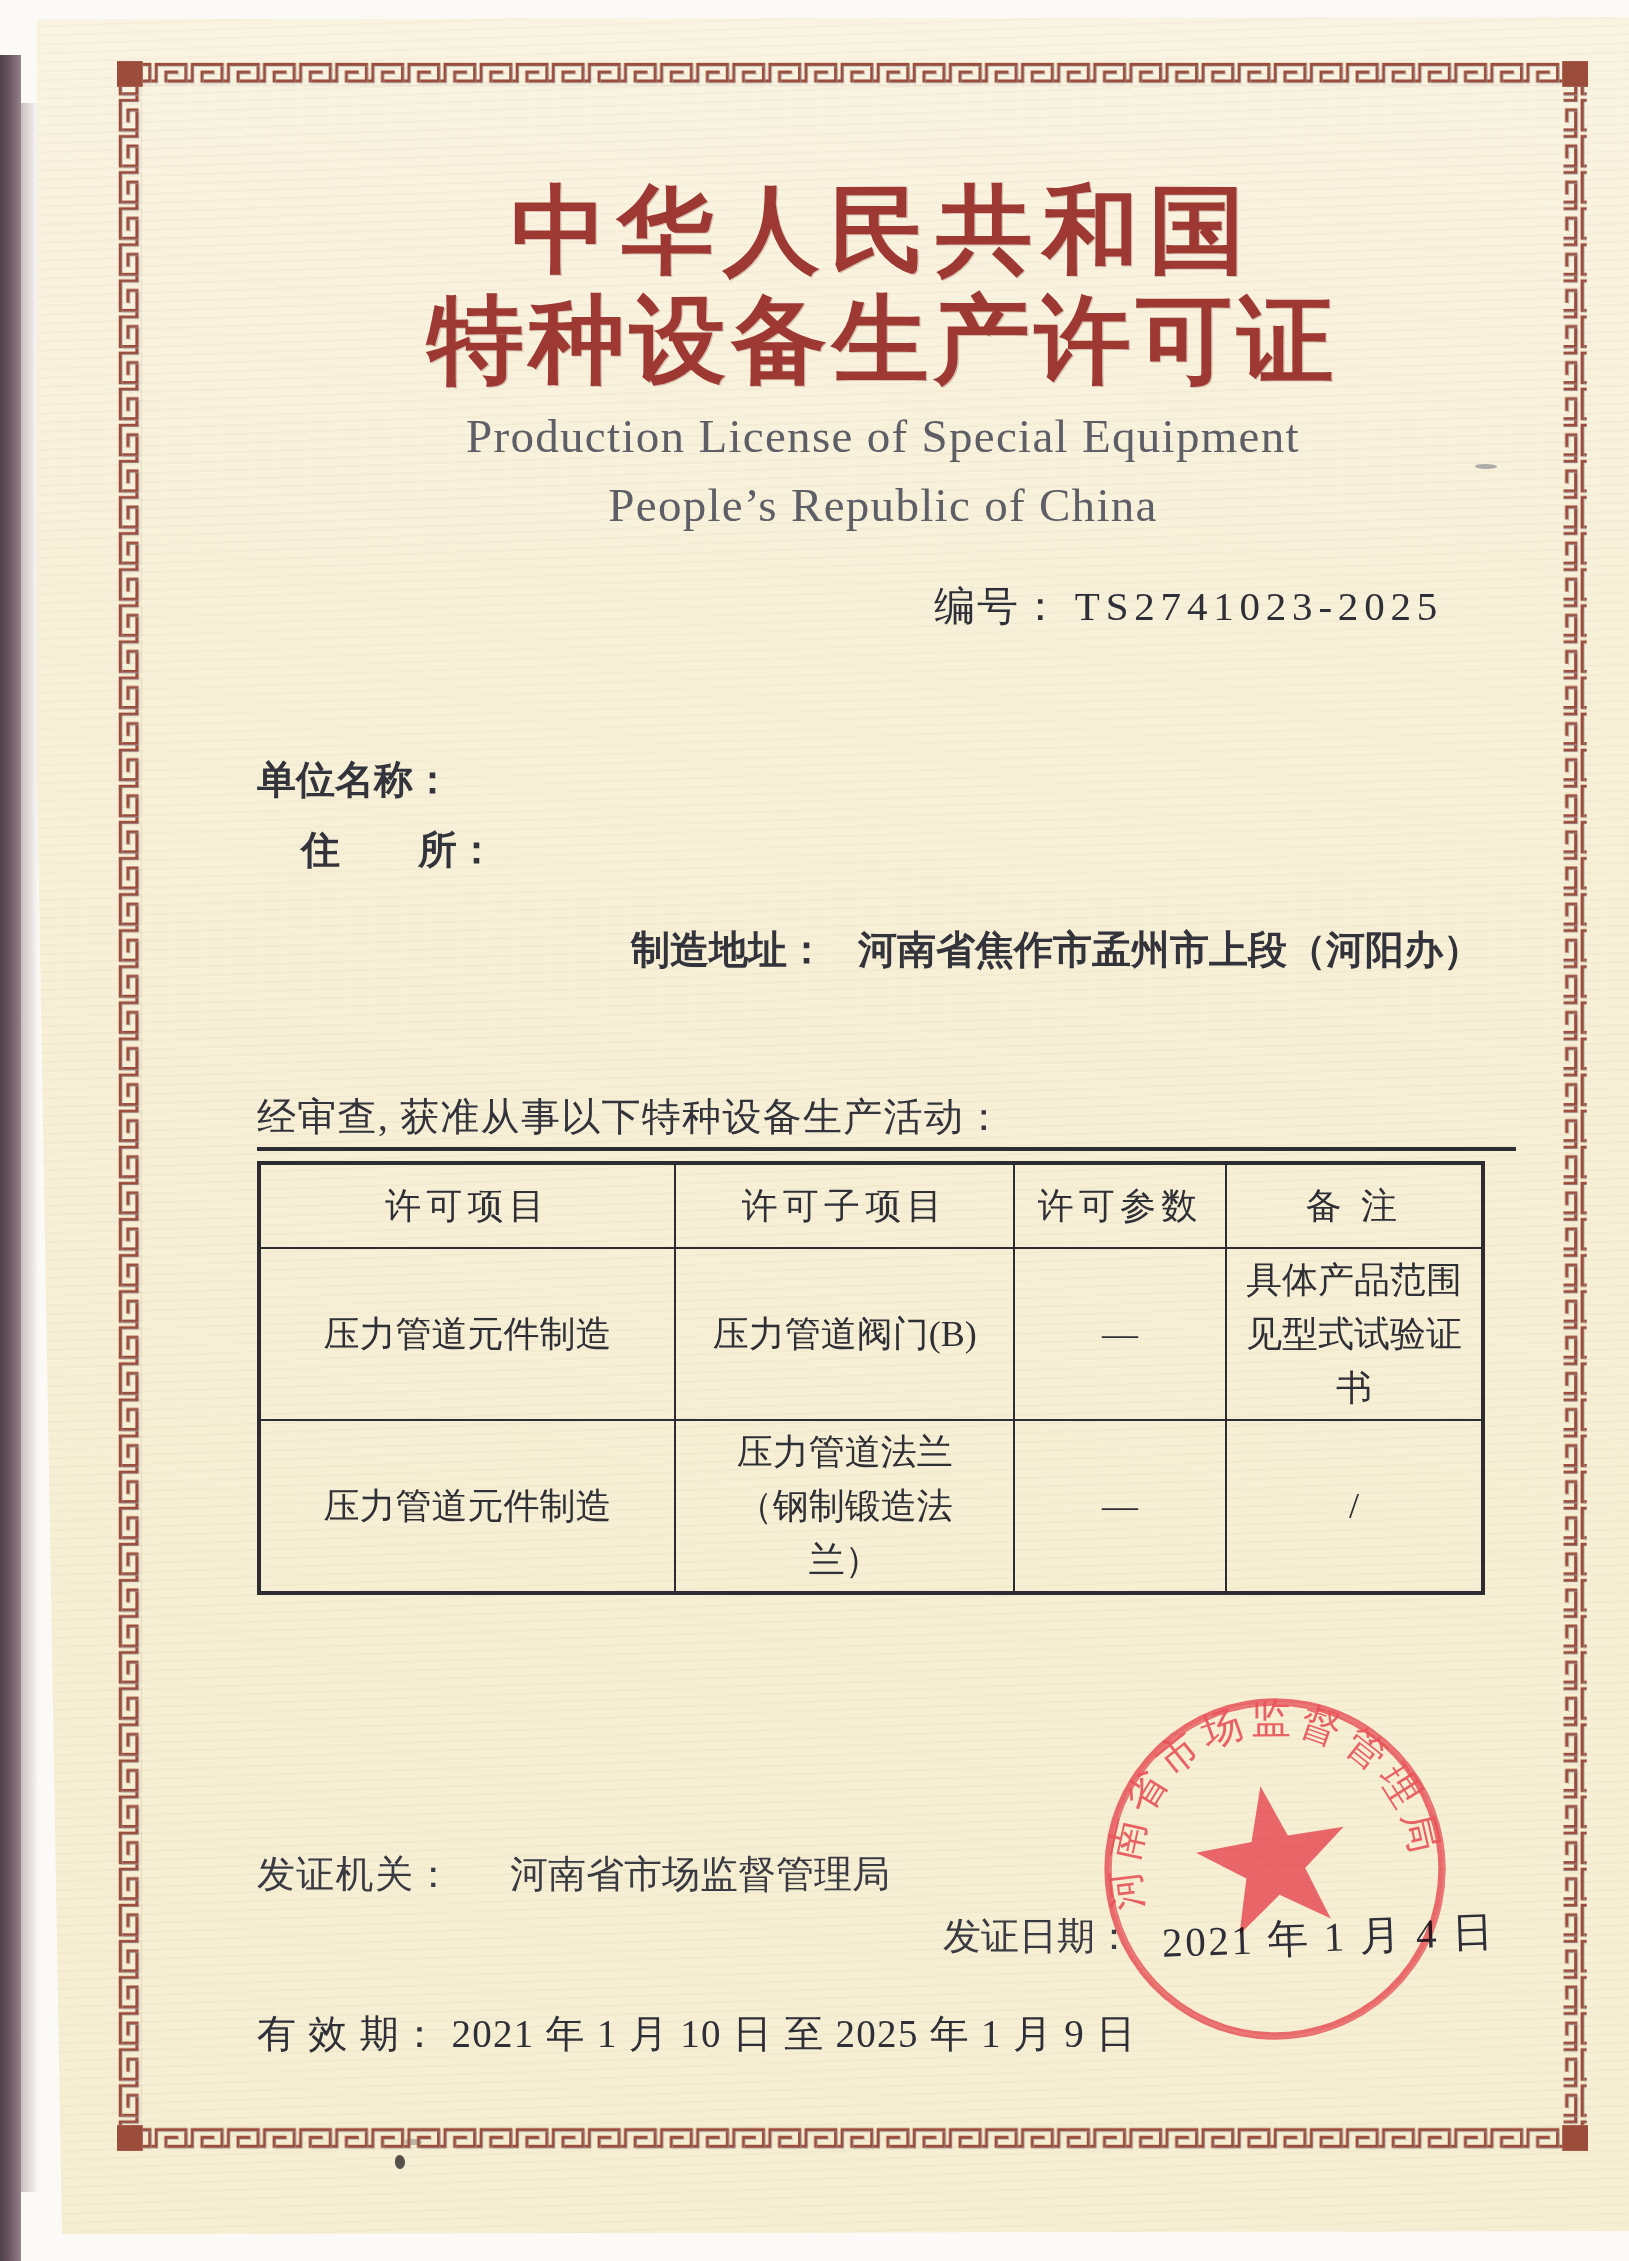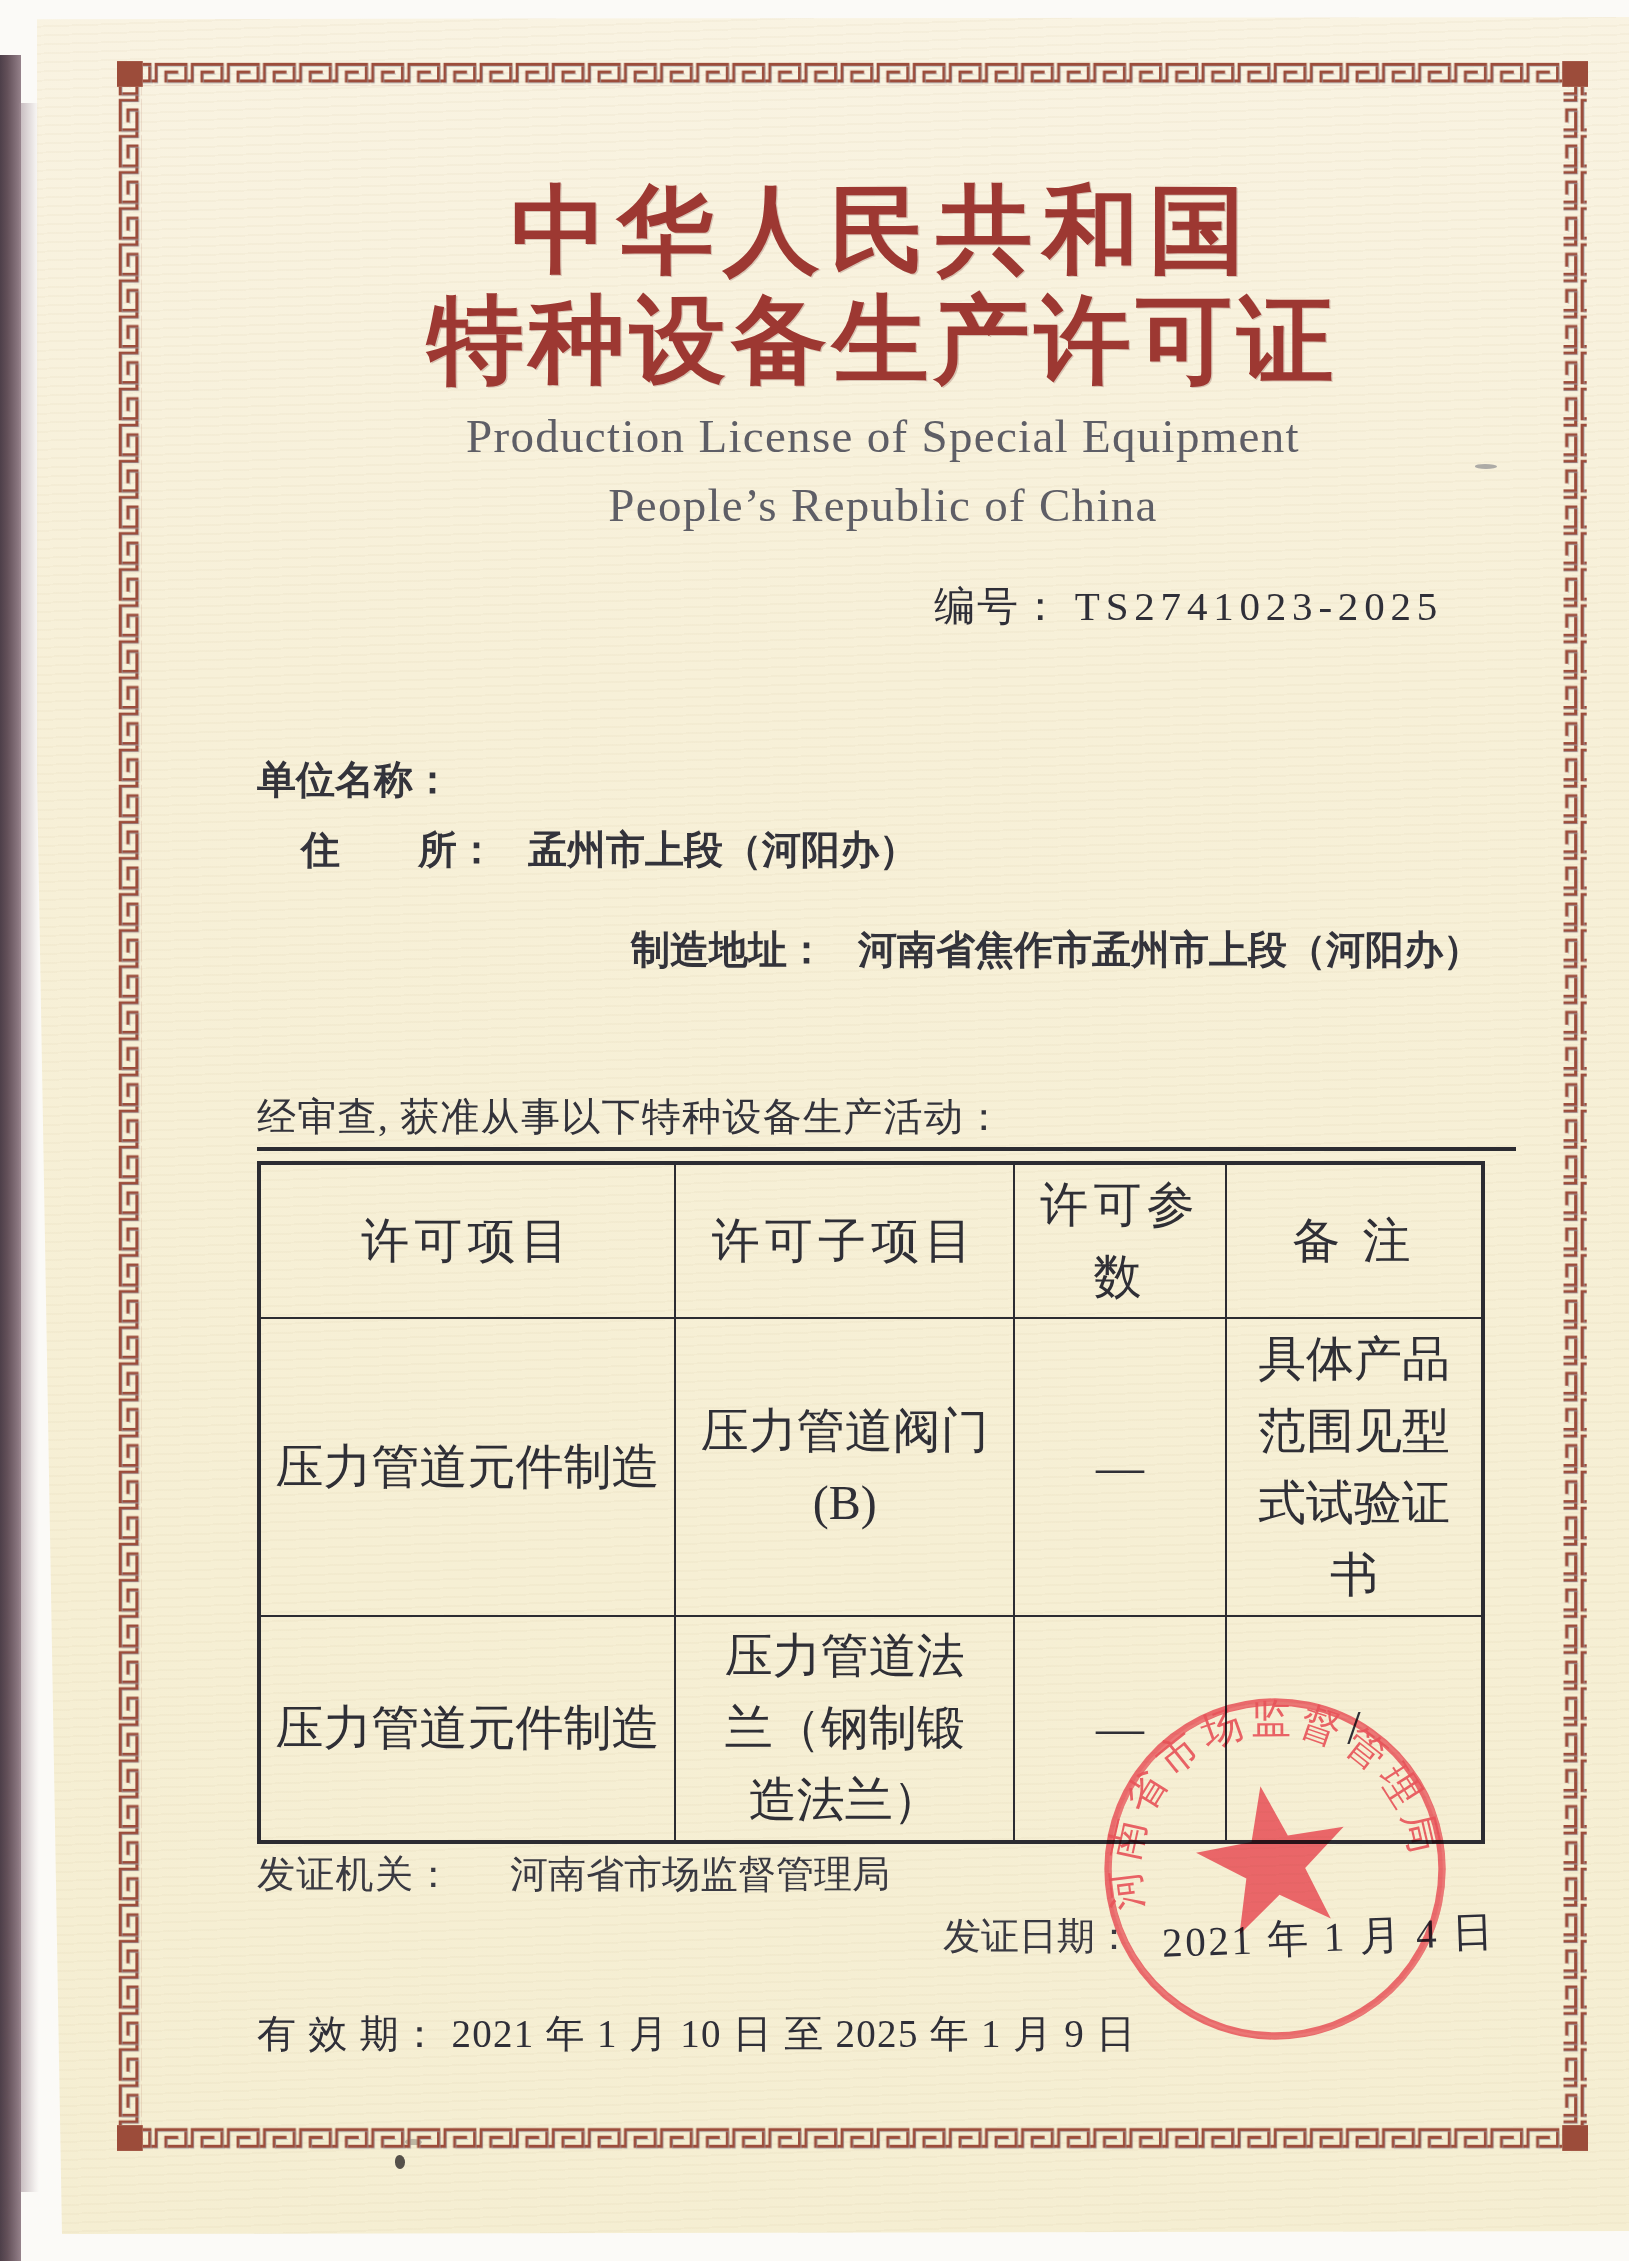--- a/index.html
+++ b/index.html
@@ -44,21 +44,21 @@
   .license-no{font-size:41px;color:#2f2f38;letter-spacing:1.9px;}
   .license-no .num{letter-spacing:5.8px;}
   .field-row{display:flex;font-size:39px;color:#33333b;font-weight:bold;}
   .field-row .lab{width:227px;flex:0 0 auto;}
   .approval{font-size:39px;color:#33333b;letter-spacing:1.3px;}
   
   .tbl-topline{position:absolute;left:257px;top:1147px;width:1259px;height:3.9px;background:#2c2c32;}
   table.lic{
     position:absolute;left:257px;top:1161px;width:1228px;height:358px;
     border-collapse:collapse;table-layout:fixed;
-    font-size:48px;color:#2f2f36;
+    font-size:36px;color:#2f2f36;
   }
   table.lic td,table.lic th{
     border:2.6px solid #2c2c32;text-align:center;vertical-align:middle;
     font-weight:normal;padding:3.9px 9px;line-height:1.5;
   }
   table.lic{border:4.5px solid #2c2c32;}
   table.lic th{letter-spacing:5.2px;}
   
   .issuer-row{display:flex;font-size:38px;color:#3a3a42;}
   .issuer-row .lab{width:253px;flex:0 0 auto;letter-spacing:1.3px;}
@@ -113,21 +113,20 @@
 <div class="abs license-no" style="left:934px;top:579px;">
   <span>编号：</span>
   <span class="num">TS2741023-2025</span>
 </div>
 
 <div class="abs field-row" style="left:257px;top:753px;width:1225px;">
   <span class="lab">单位名称：</span>
 </div>
 <div class="abs field-row" style="left:257px;top:823px;width:1225px;margin-left:44px;">
   <span class="lab">住　　所：</span>
-  <span class="val">孟州市上段（河阳办）</span>
 </div>
 <div class="abs field-row" style="left:257px;top:923px;width:1225px;justify-content:flex-end;">
   <span class="lab">制造地址：</span>
   <span class="val">河南省焦作市孟州市上段（河阳办）</span>
 </div>
 
 <div class="abs approval" style="left:257px;top:1090px;">经审查, 获准从事以下特种设备生产活动：</div>
 
 <div class="tbl-topline"></div>
 <table class="lic">

